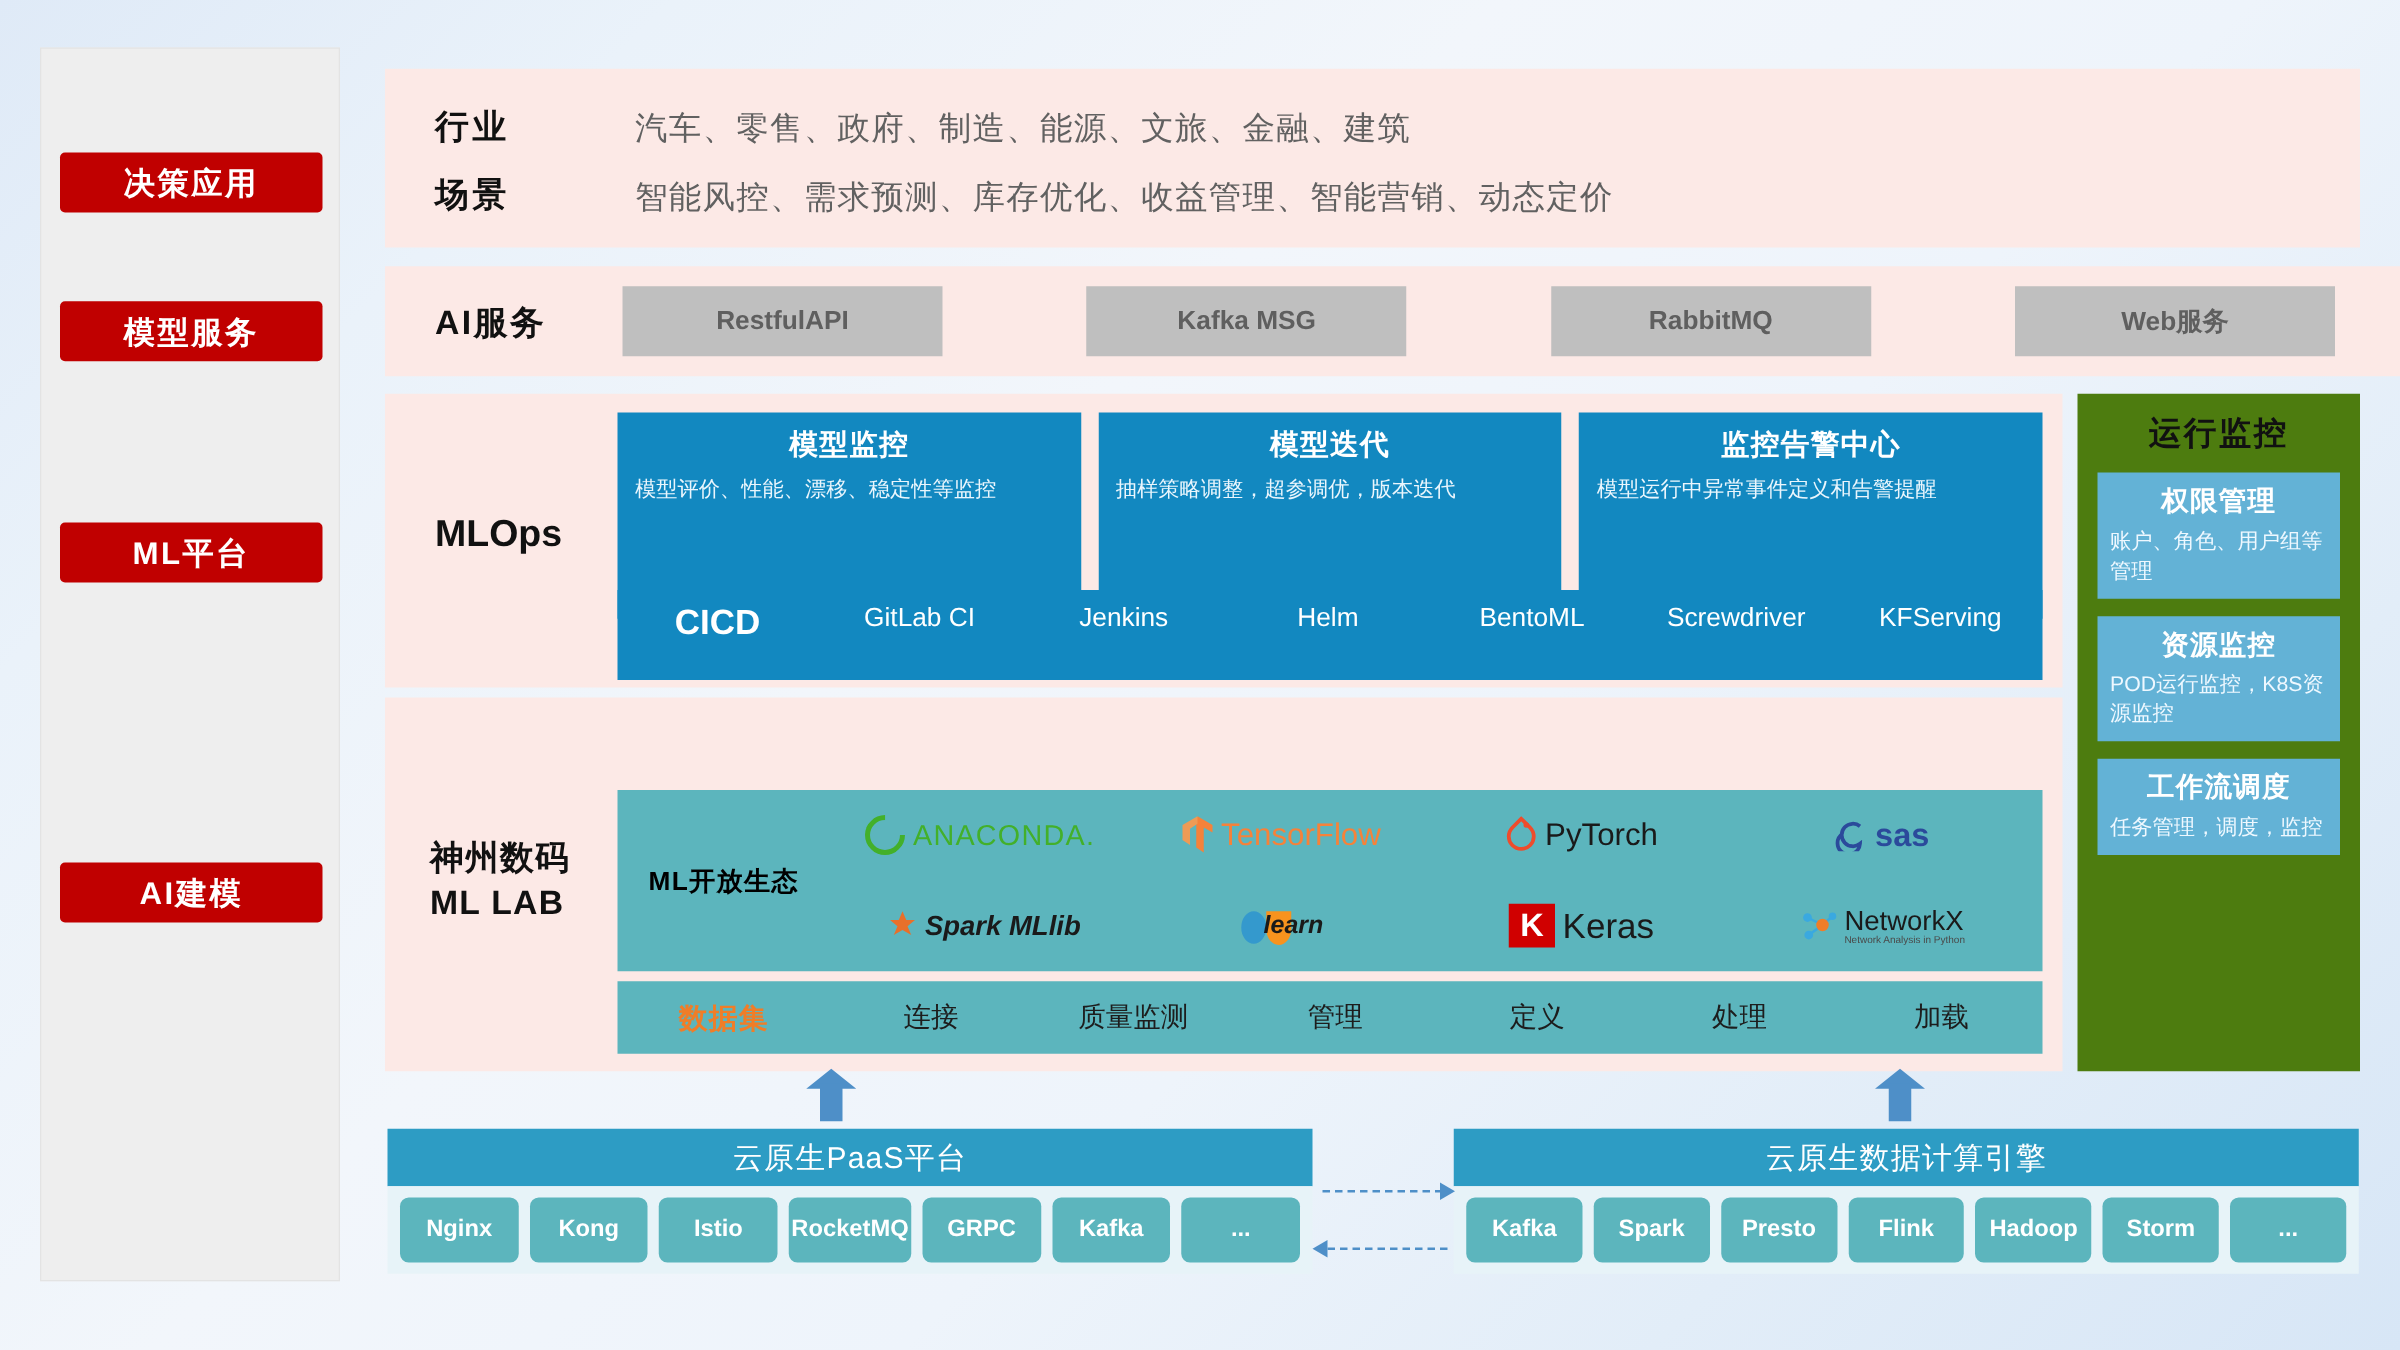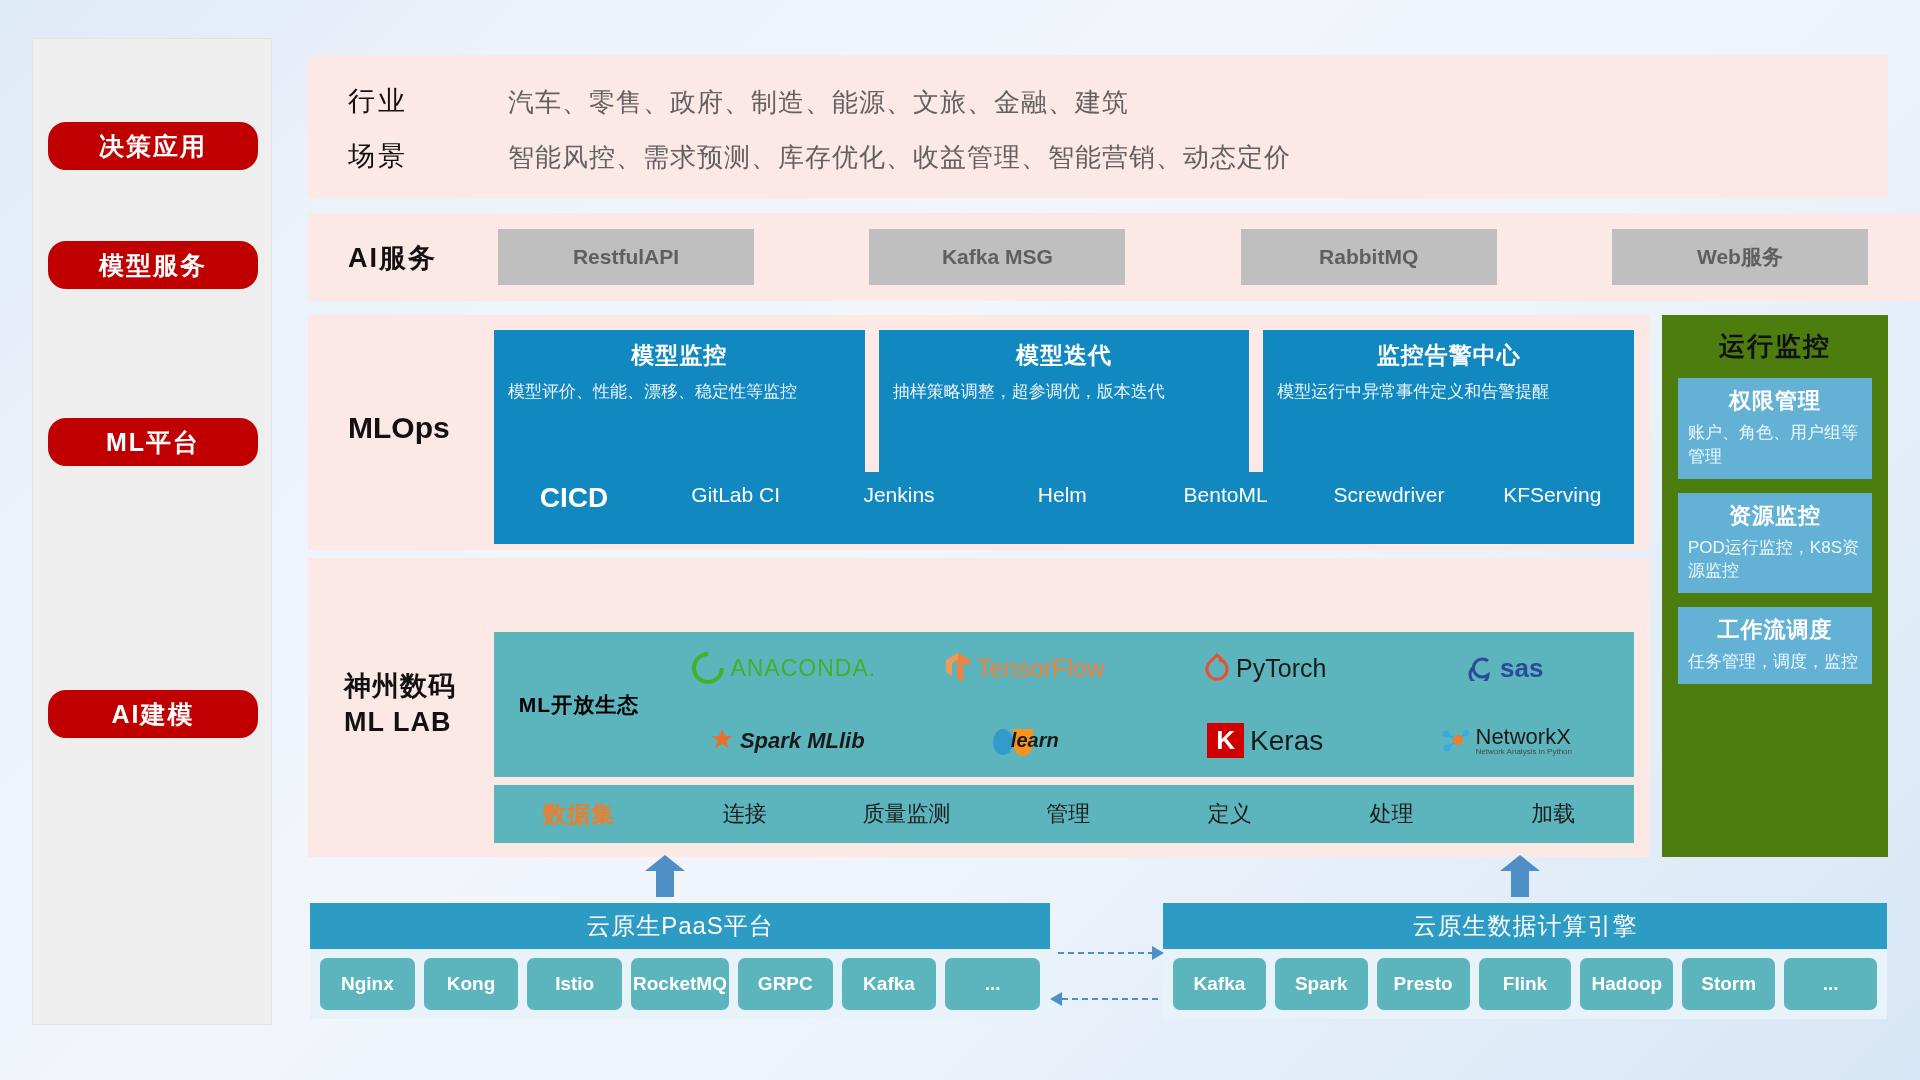--- a/index.html
+++ b/index.html
@@ -11,32 +11,32 @@
   }
   .canvas{position:absolute;left:0;top:0;width:1920px;height:1080px;}
 
   
   .left-rail{
     position:absolute;left:32px;top:38px;width:238px;height:985px;
     background:#eeeeee;border:1px solid #e3e3e3;
   }
   .rail-tag{
     position:absolute;left:48px;width:210px;height:48px;
-    background:#c00000;border-radius:18px;
+    background:#c00000;border-radius:4px;
     color:#fff;font-weight:bold;font-size:25px;
     display:flex;align-items:center;justify-content:center;
     letter-spacing:2px;
   }
 
   
   .band{position:absolute;background:#fce9e6;}
 
   
   .r1{left:308px;top:55px;width:1580px;height:143px;}
-  .r1 .lbl{position:absolute;left:40px;font-weight:normal;font-size:27px;color:#111;letter-spacing:3px;}
+  .r1 .lbl{position:absolute;left:40px;font-weight:bold;font-size:27px;color:#111;letter-spacing:3px;}
   .r1 .val{position:absolute;left:200px;font-size:26px;color:#616161;letter-spacing:1px;white-space:nowrap;}
   .r1 .lbl-a{top:28px;} .r1 .val-a{top:30px;}
   .r1 .lbl-b{top:83px;} .r1 .val-b{top:85px;}
 
   
   .r2{left:308px;top:213px;width:1768px;height:88px;}
   .r2 .lbl{position:absolute;left:40px;top:27px;font-weight:bold;font-size:27px;color:#111;letter-spacing:2px;}
   .svc-wrap{position:absolute;left:190px;top:16px;width:1370px;height:56px;display:flex;gap:0;justify-content:space-between;}
   .svc{width:256px;height:56px;background:#bfbfbf;color:#5f5f5f;font-weight:bold;font-size:21px;
        display:flex;align-items:center;justify-content:center;}

